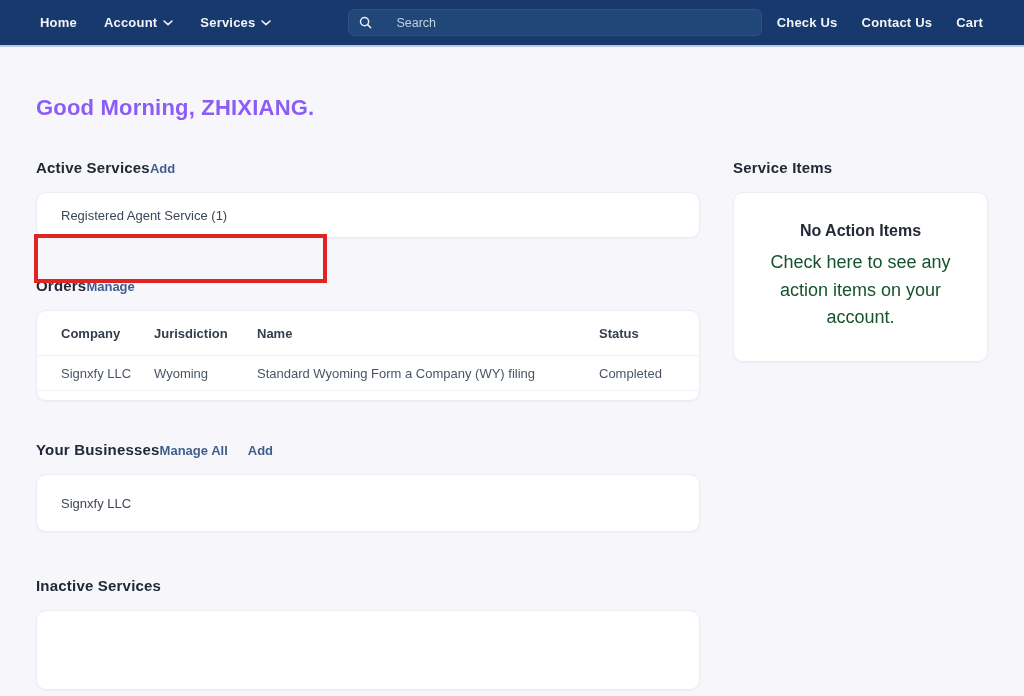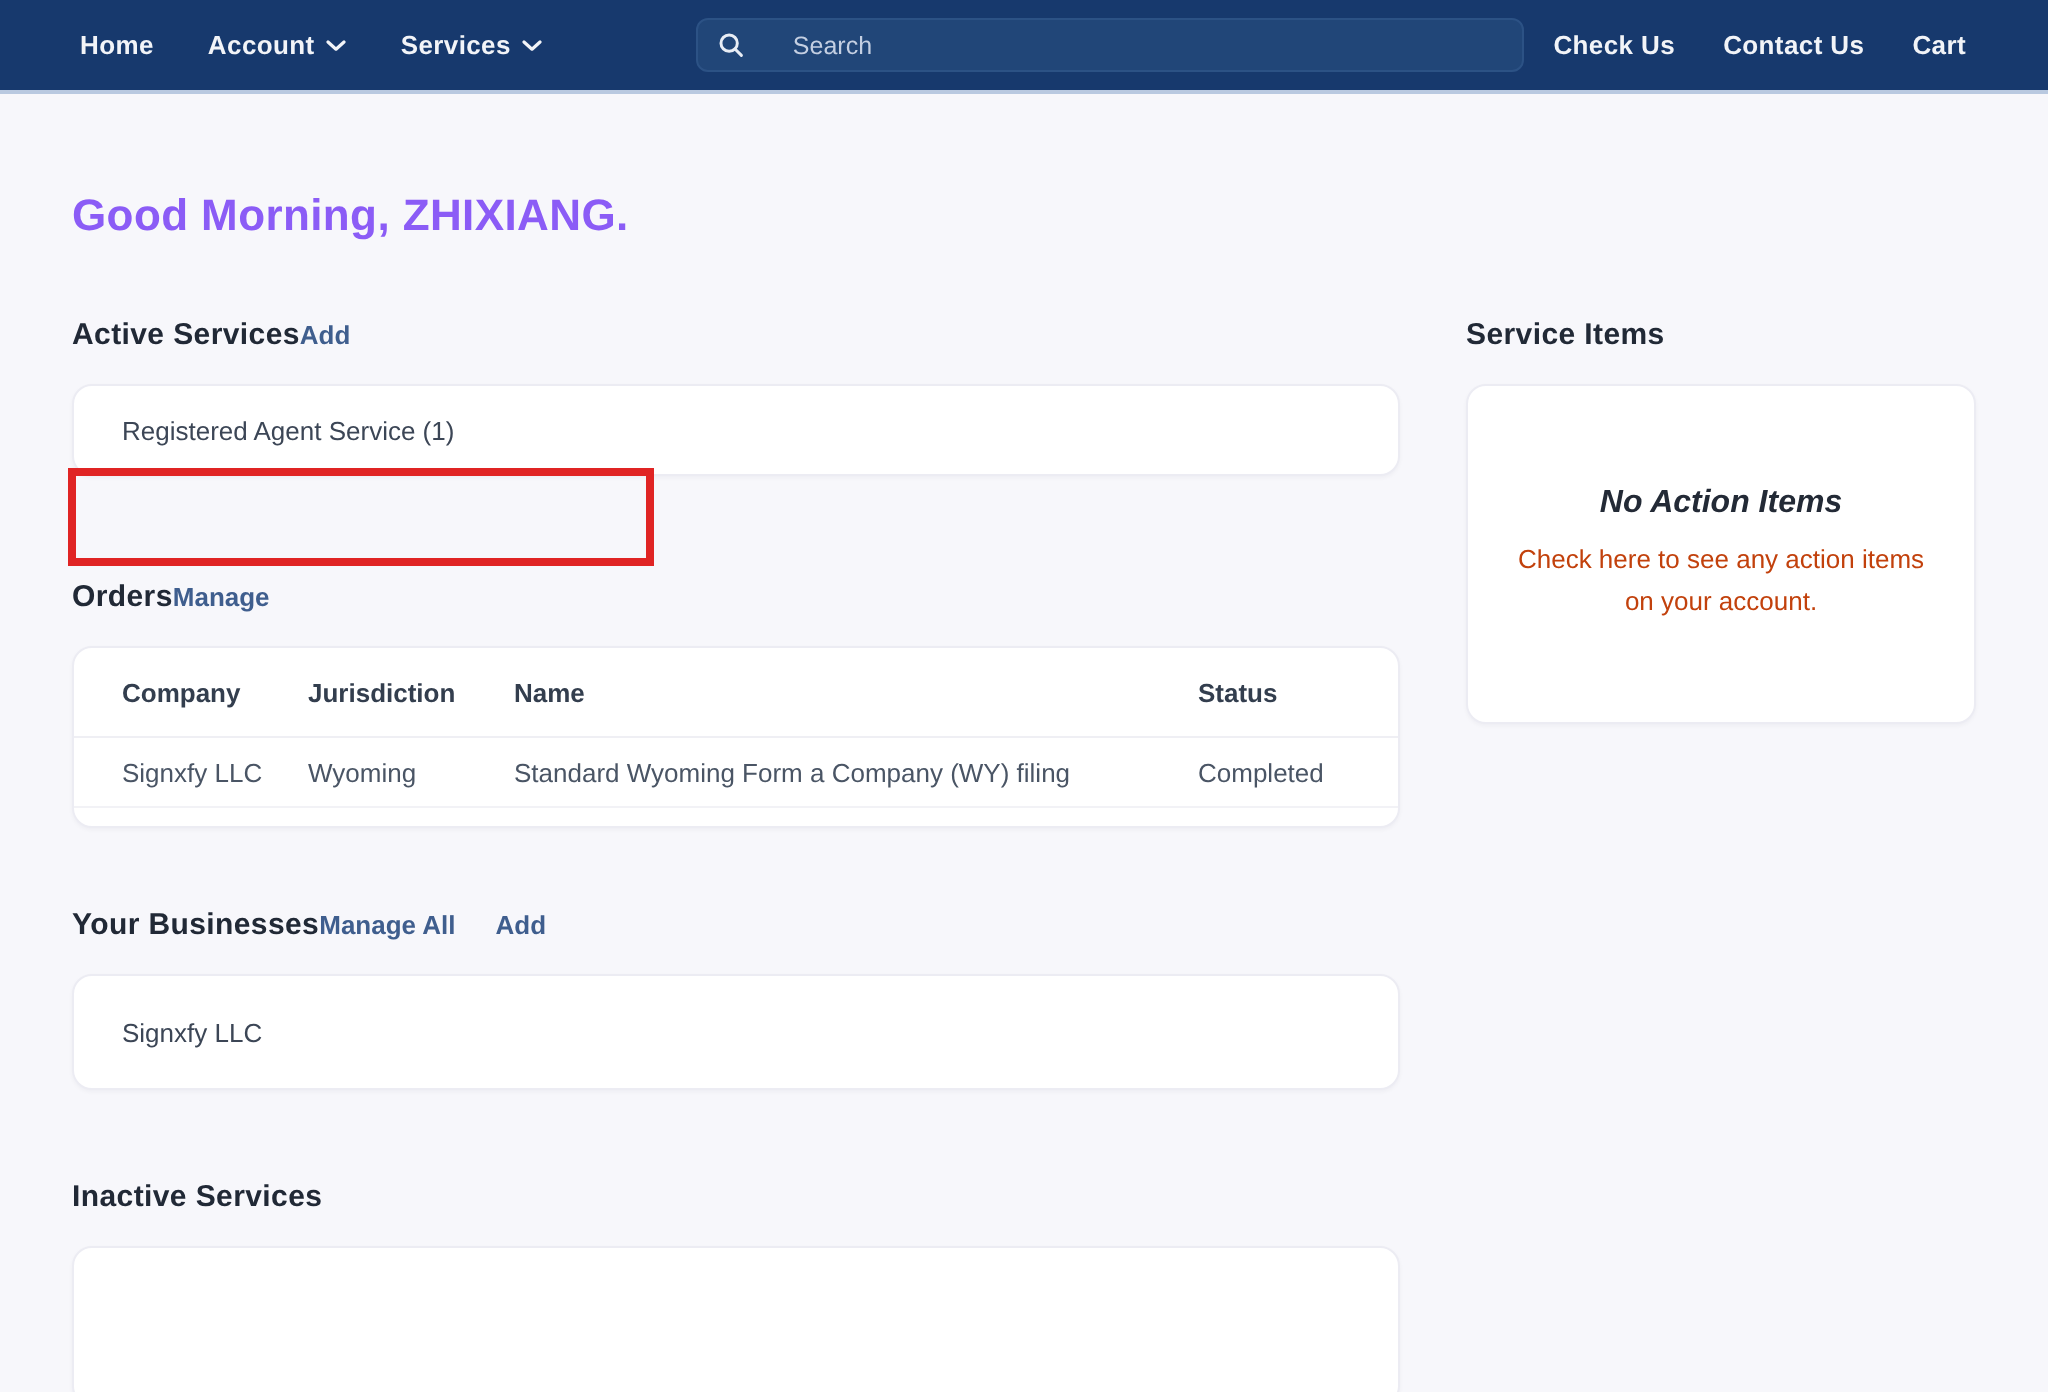--- a/index.html
+++ b/index.html
@@ -118,21 +118,21 @@
     left: -3px;
     top: 41px;
     width: 293px;
     height: 49px;
     border: 4px solid #e02424;
     pointer-events: none;
     z-index: 2;
   }
 
   
-  .section-orders { margin-top: 52px; }
+  .section-orders { margin-top: 39px; }
   .orders-grid {
     display: grid;
     grid-template-columns: 93px 103px 342px 1fr;
     padding: 0 24px;
     align-items: center;
   }
   .orders-head { height: 45px; border-bottom: 1px solid #efeff4; }
   .orders-head > div {
     font-size: 13px;
     font-weight: 600;
@@ -166,25 +166,24 @@
     align-items: center;
     justify-content: center;
     text-align: center;
     padding: 0 22px;
   }
   .action-empty-title {
     font-size: 16px;
     font-weight: 600;
     color: #232a36;
     margin-bottom: 9px;
-    font-style: italic;
   }
   .action-empty-desc {
-    font-size: 13px;
-    color: #c2410c;
+    font-size: 18px;
+    color: #14532d;
     line-height: 1.55;
     max-width: 212px;
   }
 </style>
 </head>
 <body>
 
 <nav class="navbar">
   <div class="nav-left">
     <span class="nav-link">

